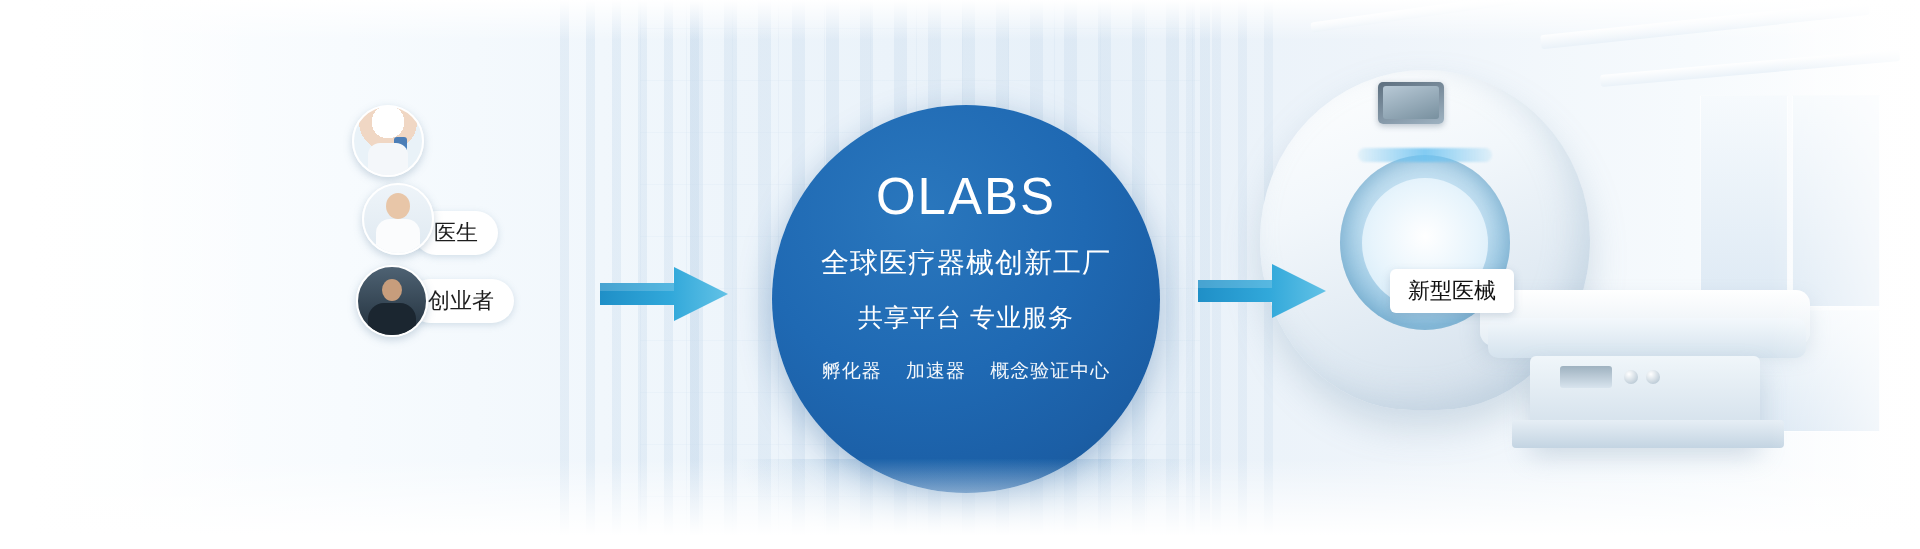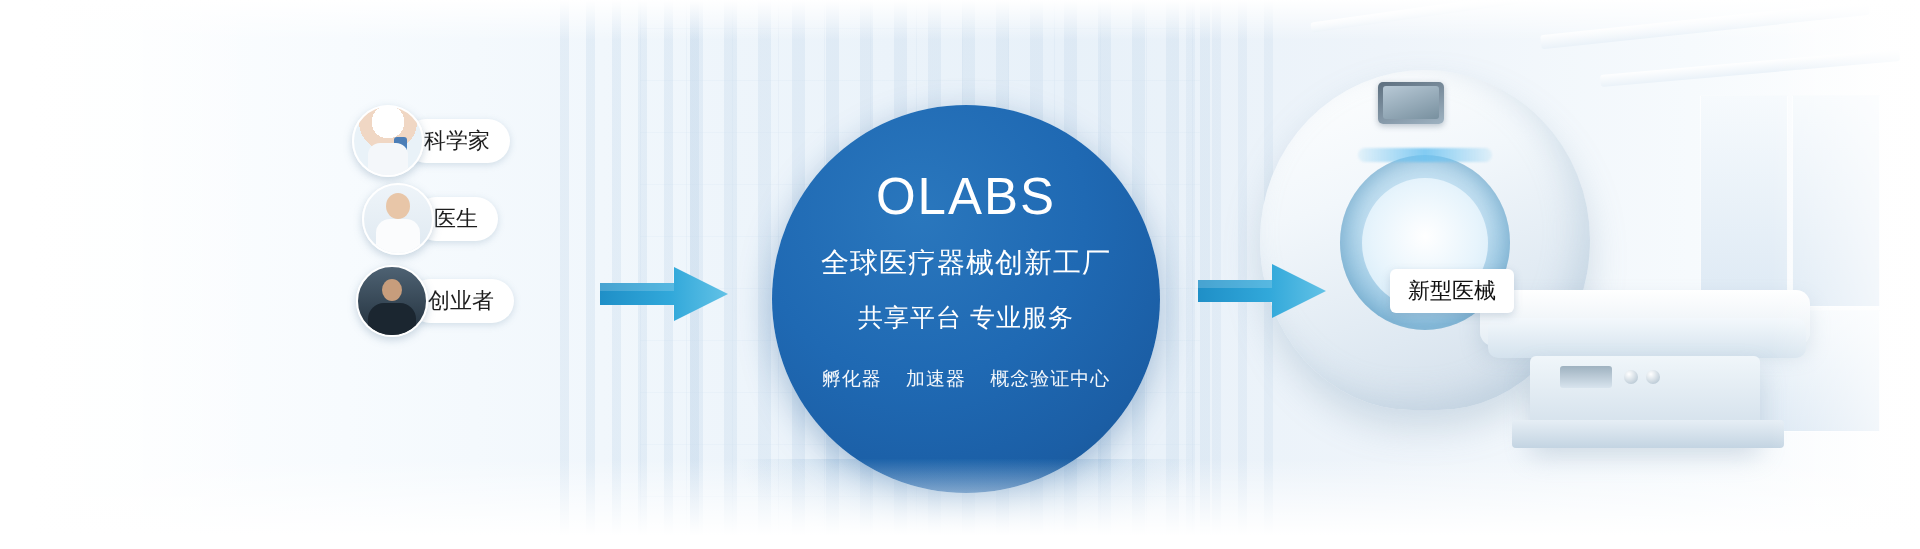--- a/index.html
+++ b/index.html
@@ -79,21 +79,21 @@
 
   
   .circle{position:absolute;left:772px;top:105px;width:388px;height:388px;border-radius:50%;
     background:radial-gradient(circle at 38% 28%,#2a77bd 0%,#1f69b3 45%,#1b5ea5 75%,#17538f 100%);
     box-shadow:0 10px 34px rgba(25,85,150,.35);
     display:flex;flex-direction:column;align-items:center;justify-content:flex-start;
     color:#ffffff;text-align:center;}
   .c-title{margin-top:62px;font-size:51px;letter-spacing:2px;font-weight:400;}
   .c-sub1{margin-top:18px;font-size:28px;letter-spacing:1px;}
   .c-sub2{margin-top:19px;font-size:25px;letter-spacing:1px;text-align:right;}
-  .c-sub3{margin-top:32px;font-size:19px;letter-spacing:1px;opacity:.95;}
+  .c-sub3{margin-top:24px;font-size:19px;letter-spacing:1px;opacity:.95;}
   .c-sub3 span{margin:0 9px;}
 
   
   .circle-reflect{position:absolute;left:740px;bottom:0;width:452px;height:90px;
     background:radial-gradient(ellipse at 50% 0%,rgba(36,110,175,.22) 0%,rgba(36,110,175,.10) 45%,rgba(255,255,255,0) 72%);}
 
   
   .chips{position:absolute;left:352px;top:105px;width:290px;height:330px;}
   .chip{position:absolute;display:flex;align-items:center;}
   .chip-ava{width:68px;height:68px;border-radius:50%;flex:0 0 68px;
@@ -164,24 +164,23 @@
   </div>
 
   <div class="softfade-right"></div>
   <div class="softfade-left"></div>
   <div class="softfade-top"></div>
 
   <div class="chips">
 
     <div class="chip" style="left:0px;top:0px;">
       <div class="chip-ava av1"></div>
-      <div class="chip-pill">科学家</div>
-    </div>
-
-    <div class="chip" style="left:10px;top:78px;">
+    </div>
+
+    <div class="chip" style="left:10px;top:78px;align-items:flex-end;">
       <div class="chip-ava av2"></div>
       <div class="chip-pill">医生</div>
     </div>
 
     <div class="chip" style="left:4px;top:160px;">
       <div class="chip-ava av3"></div>
       <div class="chip-pill">创业者</div>
     </div>
 
 

